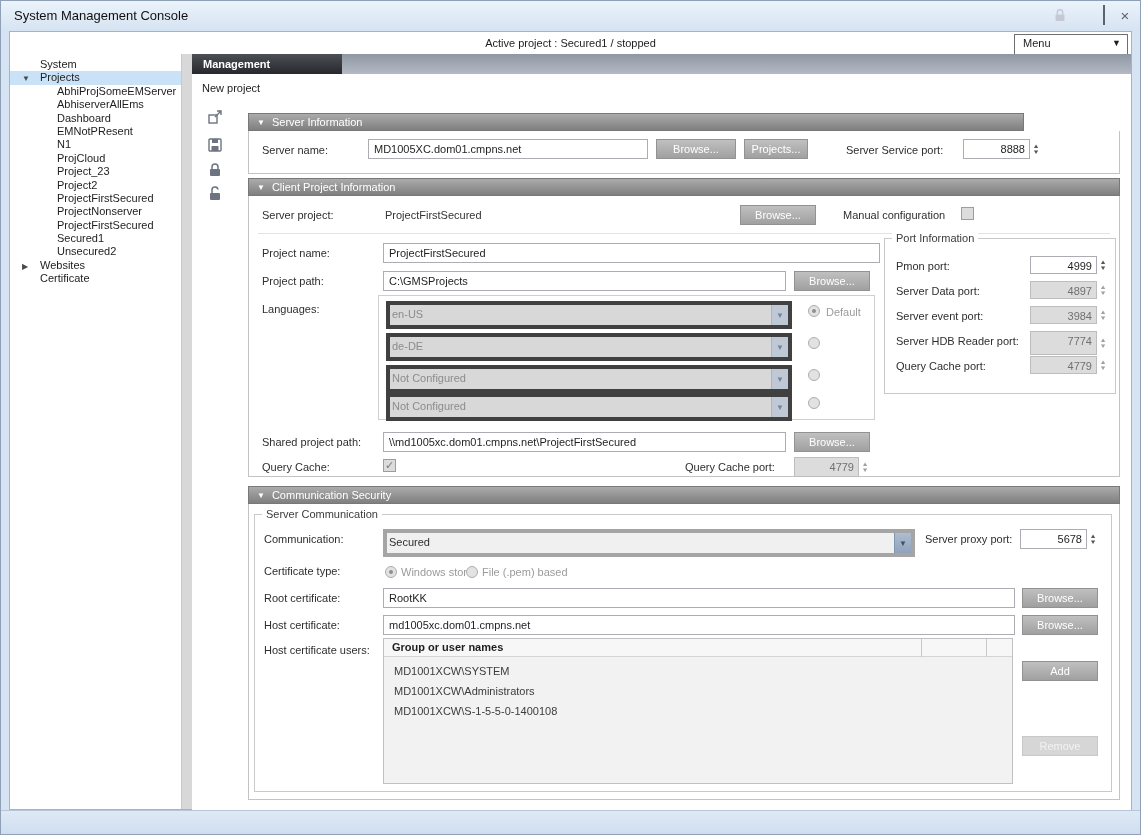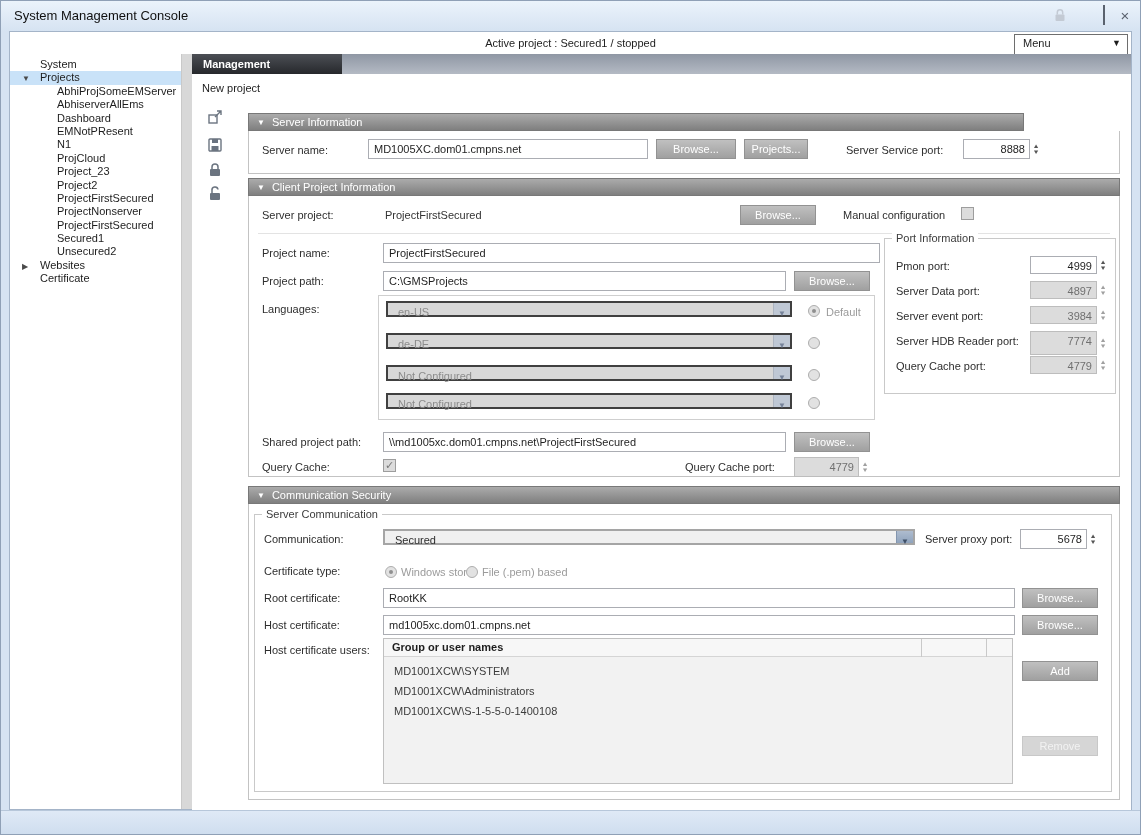--- a/index.html
+++ b/index.html
@@ -41,21 +41,21 @@
   .val{position:absolute;font-size:11px;color:#333;white-space:nowrap}
   .tin{position:absolute;height:20px;border:1px solid #abadb3;font-family:"Liberation Sans",sans-serif;font-size:11px;padding:0 5px;color:#1f1f1f;background:#fff}
   .btn{position:absolute;height:20px;background:linear-gradient(#c0c0c0,#a0a0a0);border:1px solid #929292;color:#fff;font-size:11px;text-align:center;line-height:18px}
   .btn.dis{background:#d6d6d6;border-color:#c8c8c8;color:#f2f2f2}
   .spin{position:absolute;height:20px;display:flex}
   .spin .box{flex:1;border:1px solid #abadb3;background:#fff;font-size:11px;color:#1f1f1f;text-align:right;padding:3px 4px 8px 0}
   .spin.dis .box{background:#dcdcdc;color:#707070;border-color:#bdbdbd}
   .arrows{width:11px;display:flex;flex-direction:column;align-items:center;justify-content:center;line-height:1;padding-left:1px}
   .arrows i{font-style:normal;font-size:6px;color:#555;transform:scaleX(1.2)}
   .spin.dis .arrows i{color:#a0a0a0}
-  .dd{position:absolute;height:16px;border:2px solid #404040;background:#d8d8d8;font-size:11px;color:#8c8c8c;line-height:18px;padding-left:10px}
+  .dd{position:absolute;height:28px;border:4px solid #404040;background:#d8d8d8;font-size:11px;color:#8c8c8c;line-height:18px;padding-left:2px}
   .dd .dd-box{position:absolute;right:0;top:0;bottom:0;width:17px;background:#bfc8d5;border-left:1px solid #adb5c1;text-align:center}
   .dd .dd-box span{font-size:8px;color:#76839a;line-height:18px}
   .dd.en{background:#f0f0f0;color:#2e2e2e;border-color:#a5a5a5}
   .dd.en .dd-box{background:linear-gradient(#aebccf,#8fa3bd);border-left-color:#8295ae}
   .dd.en .dd-box span{color:#3f5068}
   .cb{position:absolute;width:13px;height:13px;background:#dcdcdc;border:1px solid #9d9d9d;font-size:11px;line-height:11px;text-align:center;color:#787878}
   .radio{position:absolute;width:12px;height:12px;border:1px solid #adadad;border-radius:50%;background:#e2e2e2}
   .radio.on::after{content:"";position:absolute;left:3px;top:3px;width:4px;height:4px;border-radius:50%;background:#8f8f8f}
   .groupbox{position:absolute;border:1px solid #c9c9c9}
   .legend{position:absolute;font-size:11px;color:#3c3c3c;background:#fff;padding:0 4px;white-space:nowrap}

